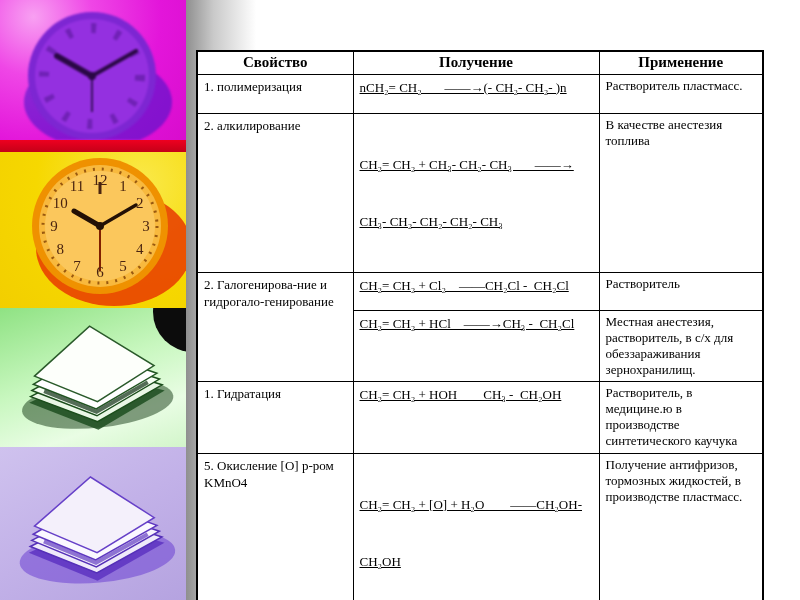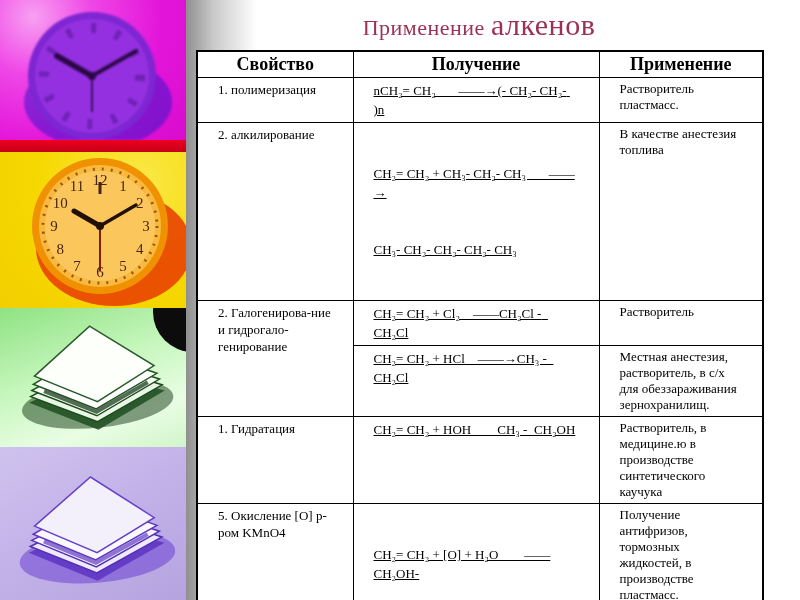--- a/index.html
+++ b/index.html
@@ -31,23 +31,23 @@
   .title .t1{font-size:22px;letter-spacing:.5px;}
   .title .t2{font-size:30px;letter-spacing:.5px;}
   
   table.main{
     position:absolute;left:196px;top:50px;width:566px;background:#ffffff;
     border-collapse:collapse;table-layout:fixed;border:2px solid #000;
   }
   .main th,.main td{border:1px solid #000;overflow:hidden;}
   .main th{
     font-weight:bold;text-align:center;vertical-align:middle;
-    font-size:18px;padding:2px 4px;
+    font-size:15px;padding:2px 4px;
   }
-  .main td{vertical-align:top;font-size:13px;padding:3px 20px;}
+  .main td{vertical-align:top;font-size:13px;padding:3px 6px;}
   .prop{line-height:17px;}
   .eq{white-space:pre-wrap;font-size:13.5px;line-height:19px;}
   .eq .eqline{white-space:pre-wrap;text-decoration:underline;}
   .app{line-height:16px;}
 </style>
 </head>
 <body>
 
 <div class="slide">
 
@@ -120,23 +120,20 @@
           <polygon points="-64,12 0,44 68,14 2,-14" fill="#efeafa" stroke="#5530b8" stroke-width="1.5"></polygon>
           <polygon points="-62,6 0,38 66,8 2,-20" fill="#f6f3fc" stroke="#5530b8" stroke-width="1.5"></polygon>
           <polygon points="-60,0 0,31 64,2 0,-28" fill="#faf8ff" stroke="#5e38c0" stroke-width="1.5"></polygon>
           <polygon points="-58,-8 2,24 62,-6 2,-52" fill="#f4f0fb" stroke="#6640c8" stroke-width="1.5"></polygon>
           <path d="M-50,8 L0,34 L54,10" fill="none" stroke="#4a1eb8" stroke-width="4" opacity="0.6"></path>
         </g>
       </svg>
     </div>
   </div>
 
-  <div class="title">
-    <span class="t1">Применение </span><span class="t2">алкенов</span>
-  </div>
 
   <table class="main">
     <colgroup>
         <col style="width:156px">
         <col style="width:246px">
         <col style="width:164px">
       </colgroup>
     <thead>
       <tr style="height:23px">
         <th>Свойство</th>

